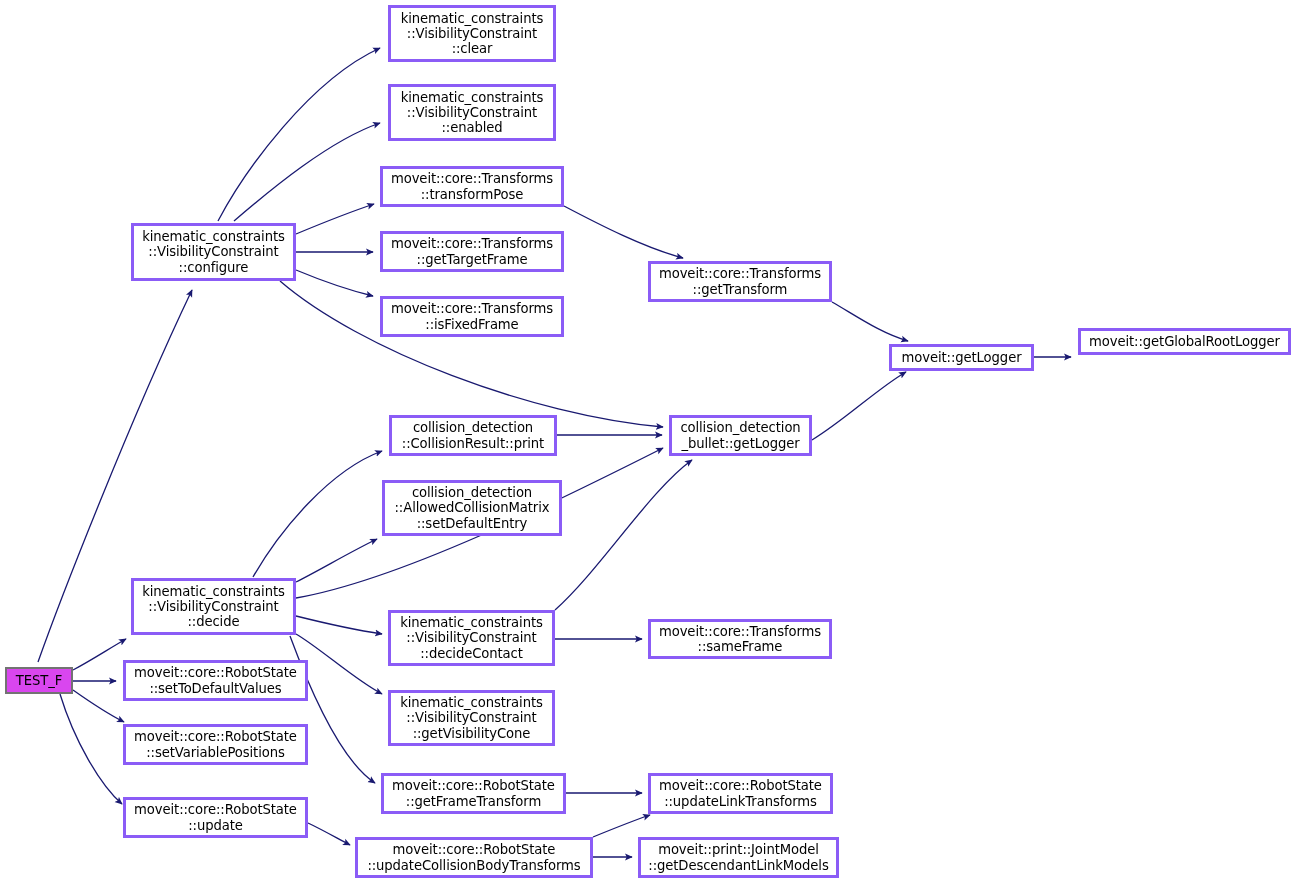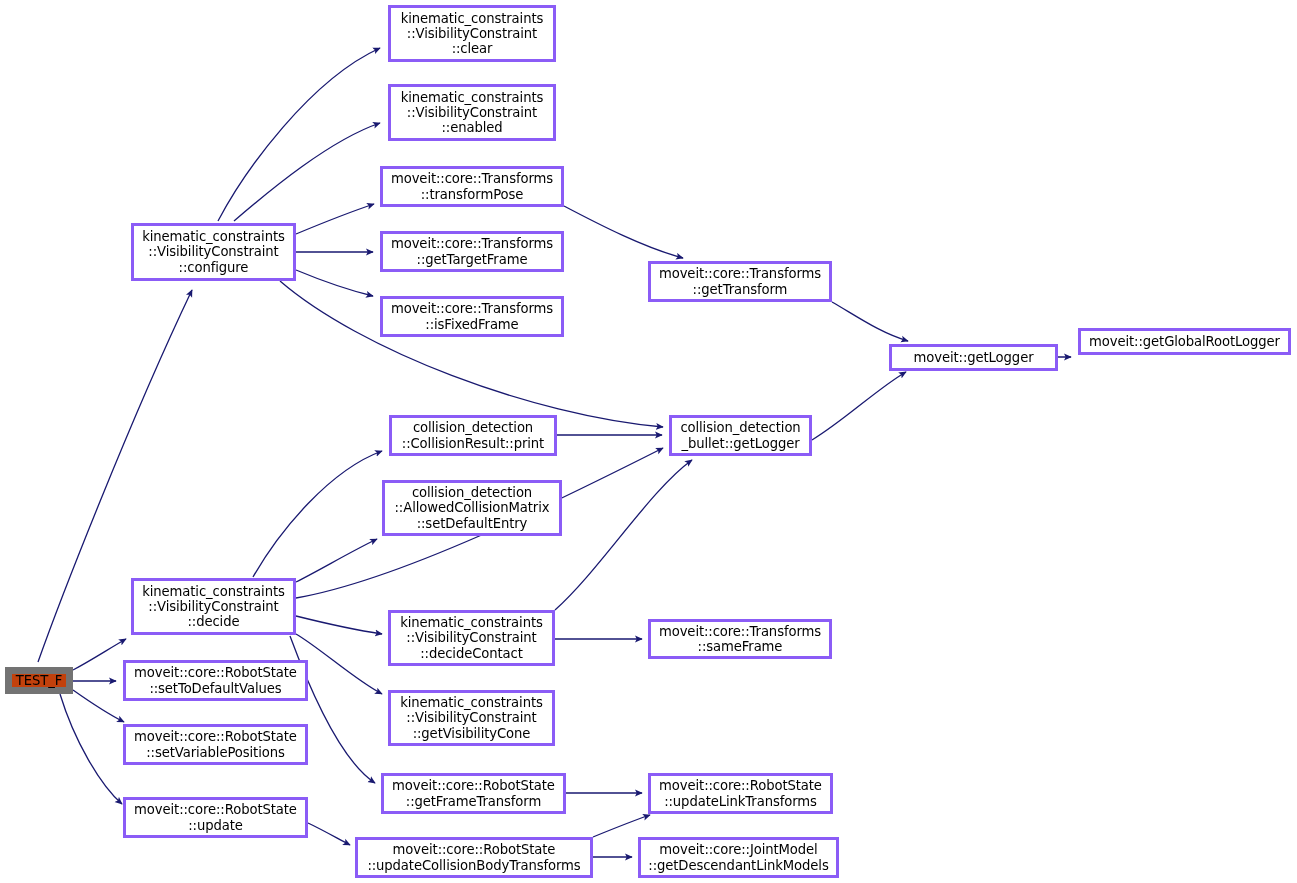--- a/index.html
+++ b/index.html
@@ -35,22 +35,22 @@
     align-items: center;
     justify-content: center;
     text-align: center;
     font-size: 13.2px;
     line-height: 1.16;
     letter-spacing: -0.1px;
     white-space: pre-line;
     z-index: 2;
   }
   .node.highlight {
-    background: #c2410c;
-    border: 7px solid #737373;
+    background: #d946ef;
+    border: 2px solid #737373;
   }
   .node .label {
     display: block;
     white-space: pre-line;
     padding: 0 3px;
   }
 </style>
 </head>
 <body>
 
@@ -101,21 +101,21 @@
 ::VisibilityConstraint
 ::enabled</span></div>
     <div class="node" style="left: 380px; top: 166px; width: 184px; height: 41px;"><span class="label">moveit::core::Transforms
 ::transformPose</span></div>
     <div class="node" style="left: 380px; top: 231px; width: 184px; height: 41px;"><span class="label">moveit::core::Transforms
 ::getTargetFrame</span></div>
     <div class="node" style="left: 380px; top: 296px; width: 184px; height: 41px;"><span class="label">moveit::core::Transforms
 ::isFixedFrame</span></div>
     <div class="node" style="left: 648px; top: 261px; width: 184px; height: 41px;"><span class="label">moveit::core::Transforms
 ::getTransform</span></div>
-    <div class="node" style="left: 889px; top: 344px; width: 169px; height: 27px;"><span class="label">moveit::getLogger</span></div>
+    <div class="node" style="left: 889px; top: 344px; width: 145px; height: 27px;"><span class="label">moveit::getLogger</span></div>
     <div class="node" style="left: 1078px; top: 328px; width: 213px; height: 27px;"><span class="label">moveit::getGlobalRootLogger</span></div>
     <div class="node" style="left: 389px; top: 415px; width: 168px; height: 41px;"><span class="label">collision_detection
 ::CollisionResult::print</span></div>
     <div class="node" style="left: 669px; top: 415px; width: 143px; height: 41px;"><span class="label">collision_detection
 _bullet::getLogger</span></div>
     <div class="node" style="left: 382px; top: 480px; width: 180px; height: 56px;"><span class="label">collision_detection
 ::AllowedCollisionMatrix
 ::setDefaultEntry</span></div>
     <div class="node" style="left: 131px; top: 578px; width: 165px; height: 57px;"><span class="label">kinematic_constraints
 ::VisibilityConstraint
@@ -133,15 +133,15 @@
 ::sameFrame</span></div>
     <div class="node" style="left: 388px; top: 690px; width: 167px; height: 56px;"><span class="label">kinematic_constraints
 ::VisibilityConstraint
 ::getVisibilityCone</span></div>
     <div class="node" style="left: 381px; top: 773px; width: 185px; height: 41px;"><span class="label">moveit::core::RobotState
 ::getFrameTransform</span></div>
     <div class="node" style="left: 648px; top: 773px; width: 185px; height: 41px;"><span class="label">moveit::core::RobotState
 ::updateLinkTransforms</span></div>
     <div class="node" style="left: 355px; top: 837px; width: 238px; height: 41px;"><span class="label">moveit::core::RobotState
 ::updateCollisionBodyTransforms</span></div>
-    <div class="node" style="left: 638px; top: 837px; width: 201px; height: 41px;"><span class="label">moveit::core::JointModel
+    <div class="node" style="left: 638px; top: 837px; width: 201px; height: 41px;"><span class="label">moveit::print::JointModel
 ::getDescendantLinkModels</span></div>
   </div>
 
 </body></html>

